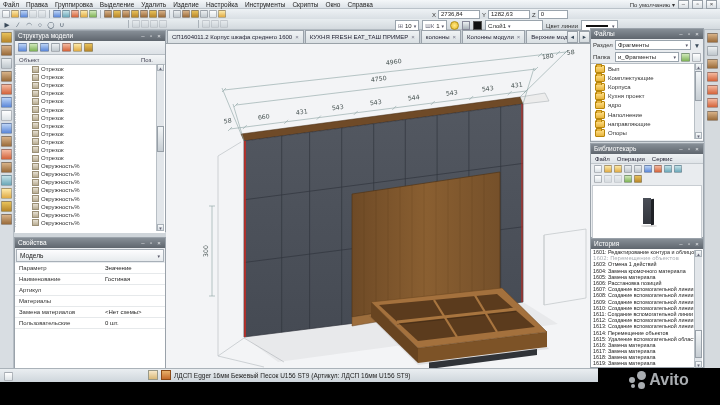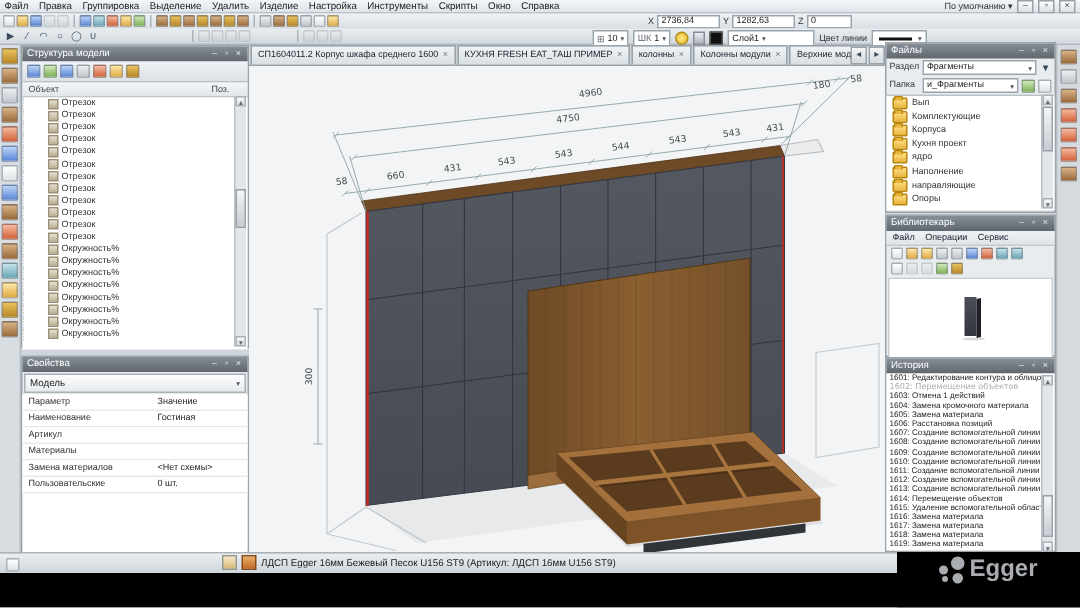--- a/index.html
+++ b/index.html
@@ -754,14 +754,14 @@
   <span style="font-size:6.5px;color:#222;">ЛДСП Egger 16мм Бежевый Песок U156 ST9 (Артикул: ЛДСП 16мм U156 ST9)</span>
 </div>
 <div id="blackbar" class="abs"></div>
 <div id="avitobox" class="abs">
   <span id="avitodots">
       <i class="d1"></i>
       <i class="d2"></i>
       <i class="d3"></i>
       <i class="d4"></i>
     </span>
-  <span id="avitotext">Egger</span>
+  <span id="avitotext">Avito</span>
 </div>
 
 </body></html>

